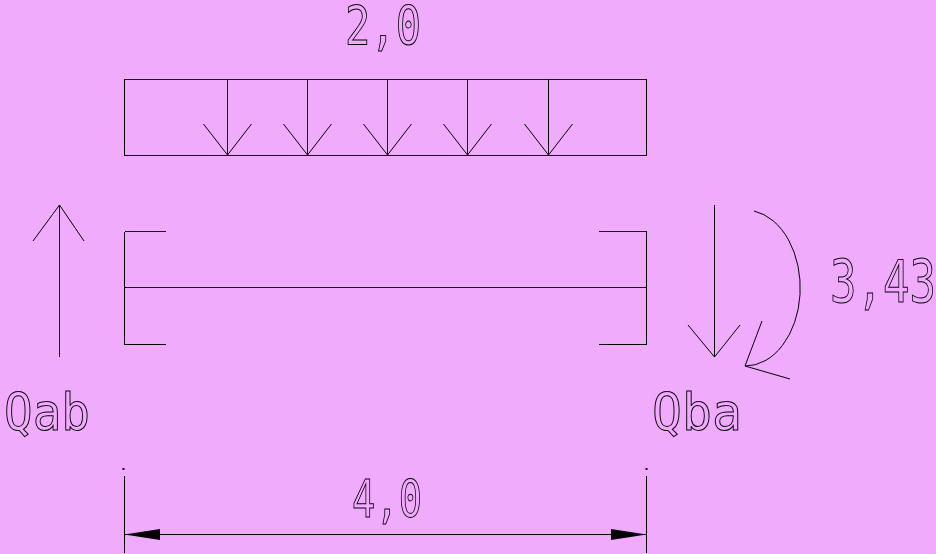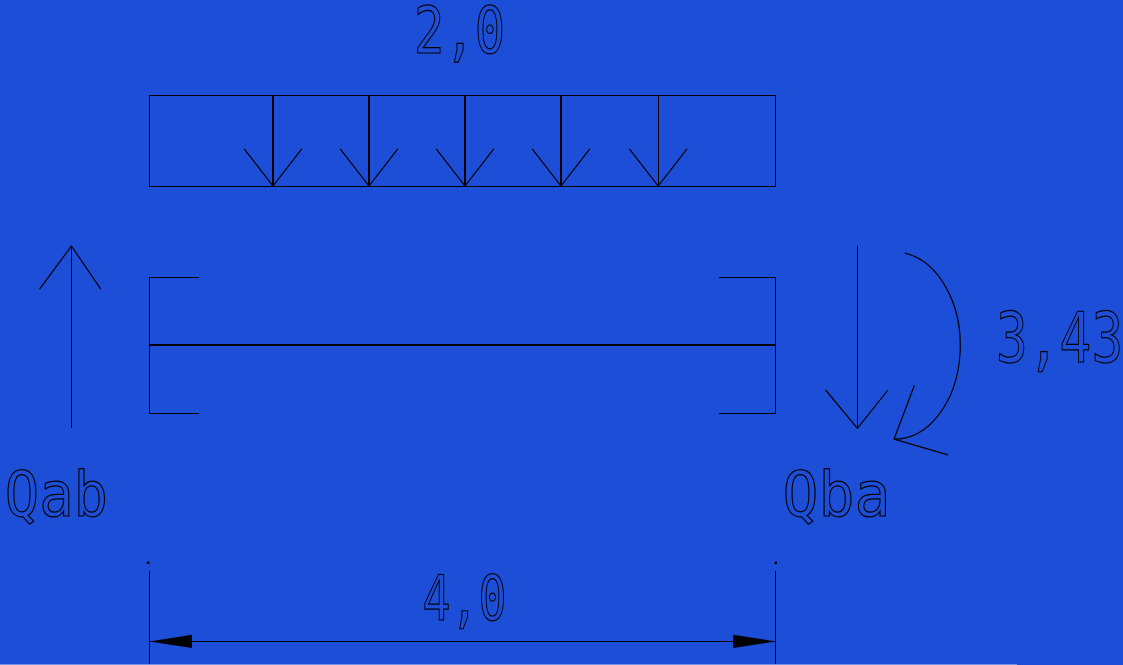--- a/index.html
+++ b/index.html
@@ -4,21 +4,21 @@
 <style>
   html, body {
     margin: 0;
     padding: 0;
     background: #ffffff;
   }
   #stage {
     position: relative;
     width: 936px;
     height: 554px;
-    background: #1d4ed8;
+    background: #f0abfc;
     overflow: hidden;
   }
   svg { display: block; }
   .ln {
     stroke: #000000;
     stroke-width: 1;
     fill: none;
   }
   .crisp { shape-rendering: crispEdges; }
   .fillshape {

